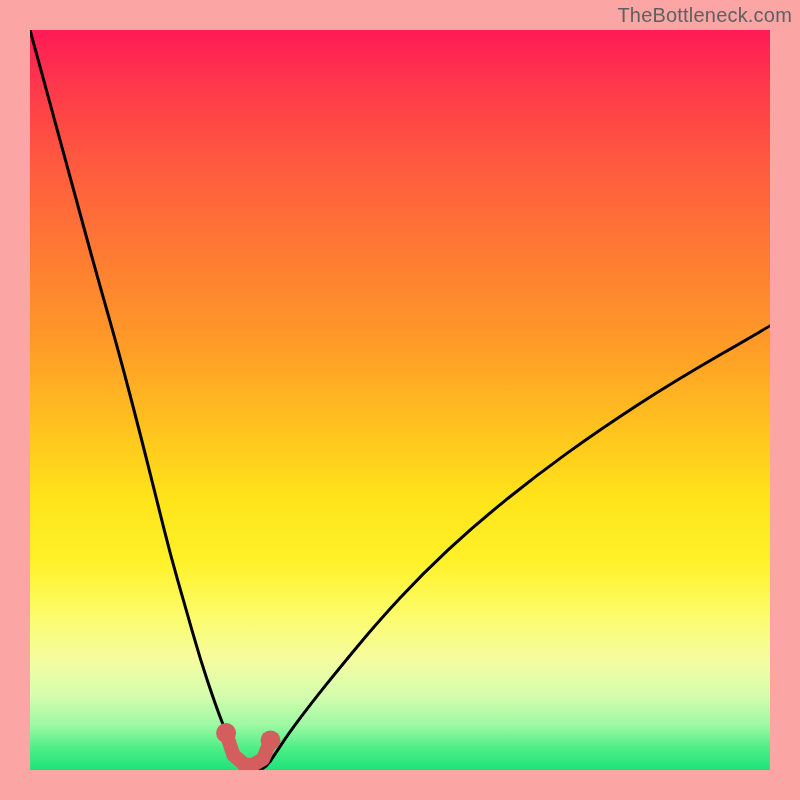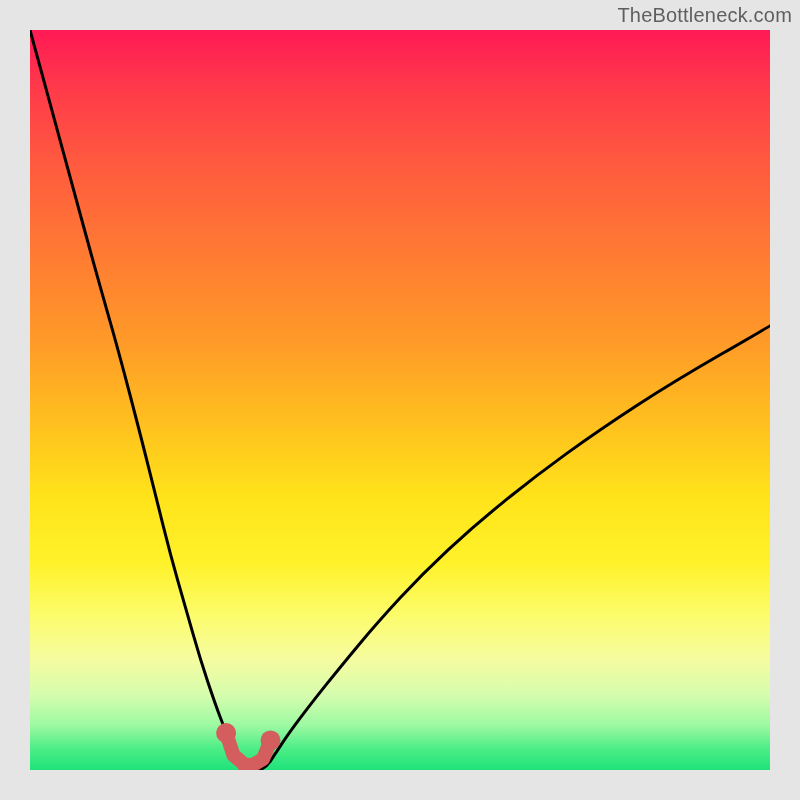--- a/index.html
+++ b/index.html
@@ -8,21 +8,21 @@
     width: 800px;
     height: 800px;
     background: #000;
     overflow: hidden;
     font-family: Arial, Helvetica, sans-serif;
   }
   .frame {
     position: relative;
     width: 800px;
     height: 800px;
-    background: #e5e5e5;
+    background: #fca5a5;
   }
   .plot-area {
     position: absolute;
     left: 30px;
     top: 30px;
     width: 740px;
     height: 740px;
   }
   .gradient-bg {
     position: absolute;

